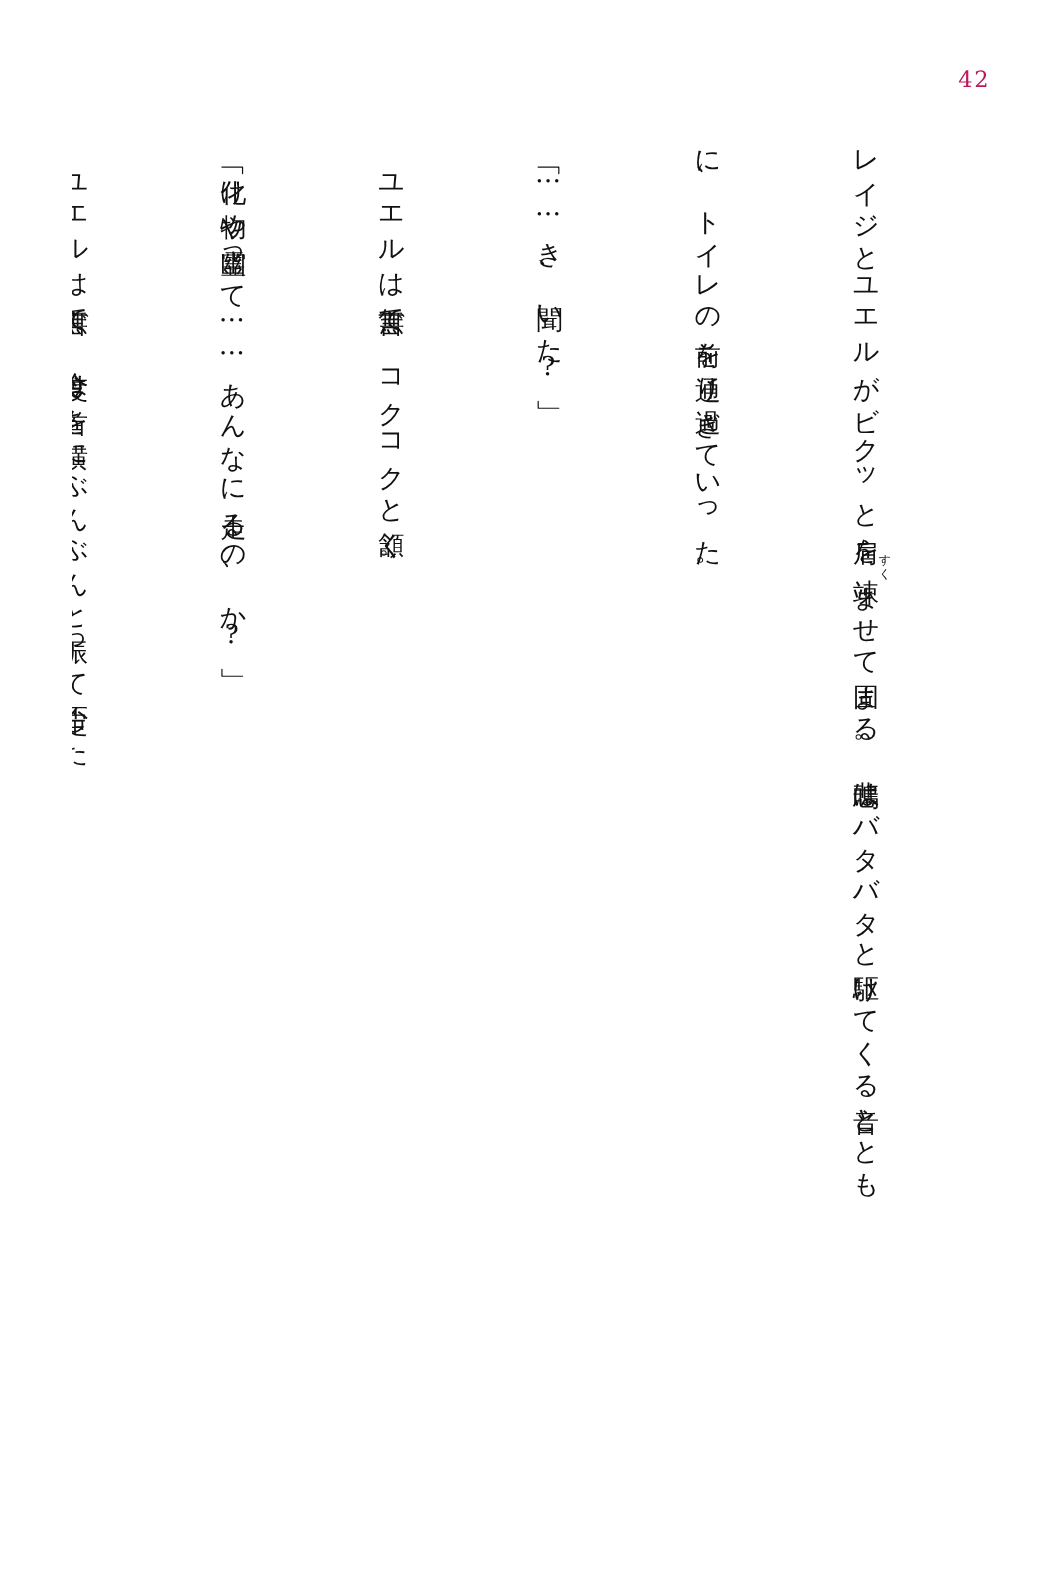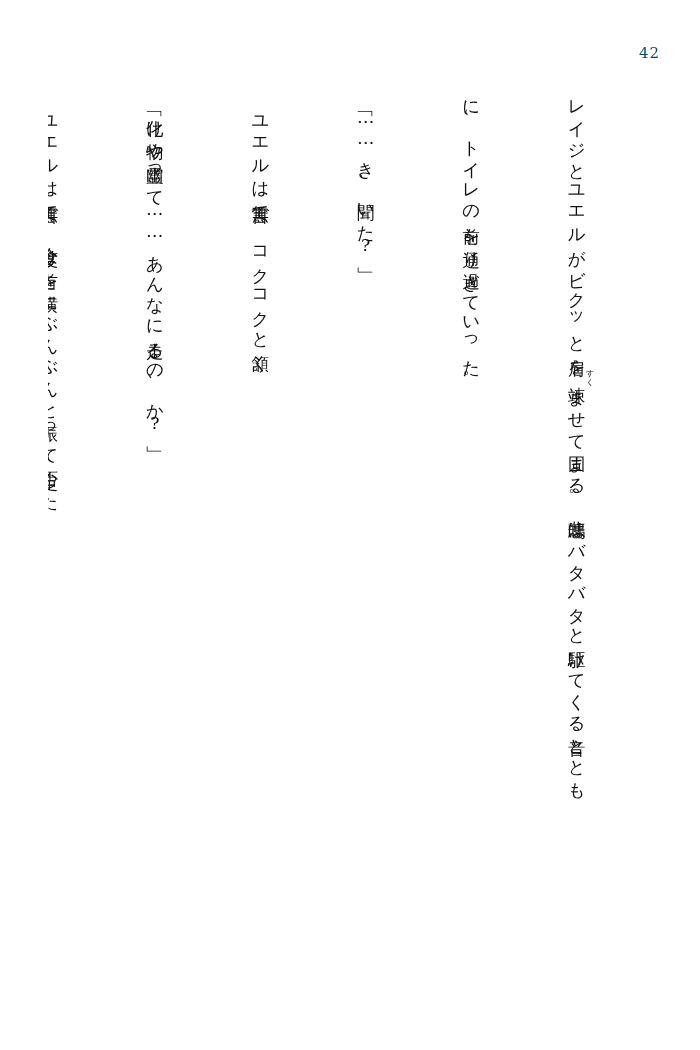--- a/index.html
+++ b/index.html
@@ -21,21 +21,21 @@
     background: #ffffff;
     box-sizing: border-box;
   }
   
   #page-number {
     position: absolute;
     top: 44px;
     right: 40px;
     font-size: 15px;
     letter-spacing: 1px;
-    color: #0c4a6e;
+    color: #be185d;
     font-family: "DejaVu Serif", "Liberation Serif", serif;
     margin-left: 41px;
   }
   
   #body-text {
     position: absolute;
     top: 88px;
     right: 36px;
     left: 48px;
     bottom: 34px;

